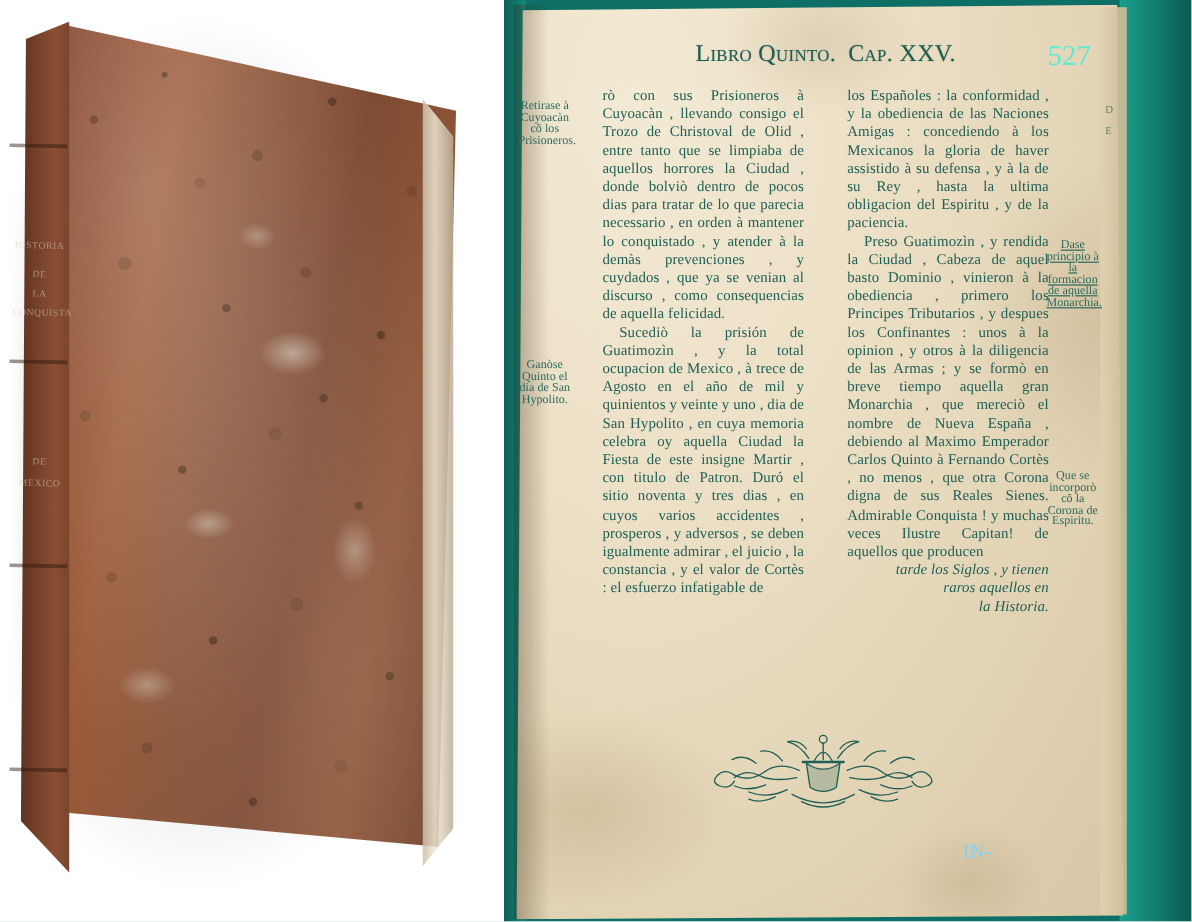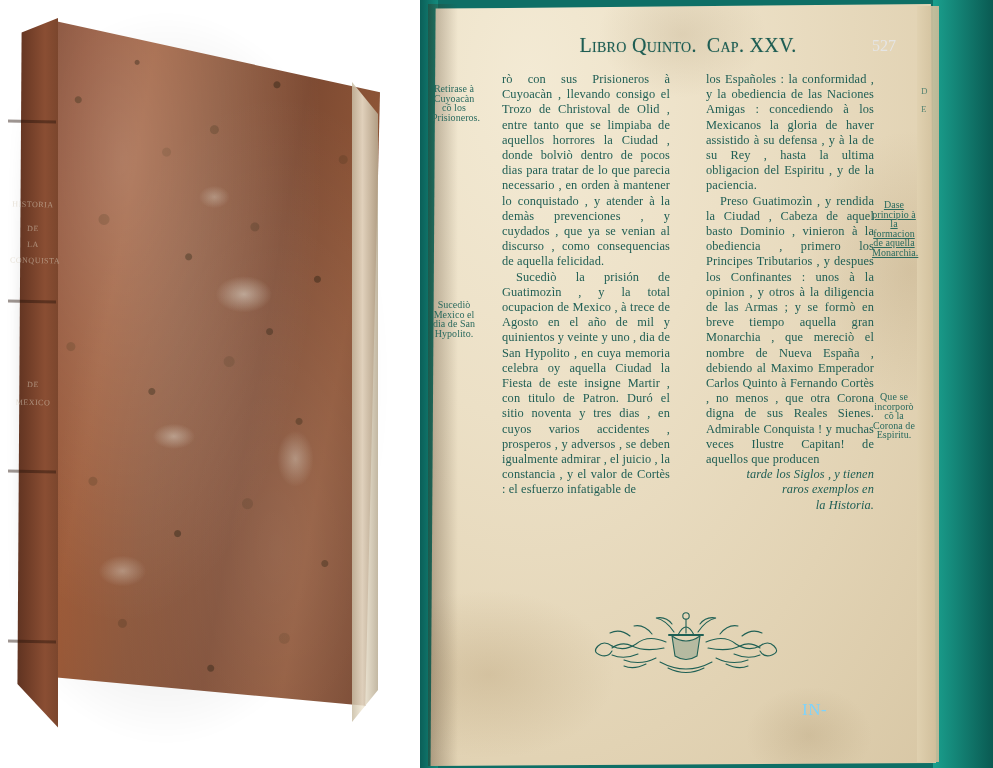--- a/index.html
+++ b/index.html
@@ -173,36 +173,36 @@
     background: linear-gradient(90deg, rgba(60,40,20,0.35), rgba(60,40,20,0));
     pointer-events: none;
   }
 
   
   .hdr {
     position: absolute;
     left: 38px; top: 34px;
     width: 460px;
     display: flex;
-    align-items: center;
+    align-items: flex-start;
     justify-content: center;
     gap: 10px;
   }
   .hdr .title {
     font-size: 20px;
     letter-spacing: 0.3px;
     font-variant: small-caps;
     color: #1e5d53;
     text-shadow: 0 0 1px rgba(30,93,83,0.4);
   }
   .hdr .folio {
     position: absolute;
-    right: 22px;
-    font-size: 16px;
-    color: #e5e5e5;
+    right: 9px;
+    font-size: 24px;
+    color: #5eead4;
   }
 
   
   .col {
     position: absolute;
     font-size: 12.4px;
     line-height: 15.2px;
     color: #205f55;
     text-align: justify;
     text-justify: inter-word;
@@ -306,34 +306,34 @@
     <div class="sliver-text" style="top:86px">D</div>
     <div class="sliver-text" style="top:104px">E</div>
 
     <div class="hdr">
       <span class="title">Libro Quinto.</span>
       <span class="title">Cap. XXV.</span>
       <span class="folio">527</span>
     </div>
 
     <div class="note" id="note-1">Retirase à Cuyoacàn cõ los Prisioneros.</div>
-    <div class="note" id="note-2">Sucediò Mexico el dia de San Hypolito.</div>
+    <div class="note" id="note-2">Ganòse Quinto el dia de San Hypolito.</div>
     <div class="note" id="note-3">Dase principio à la formacion de aquella Monarchia.</div>
     <div class="note" id="note-4">Que se incorporò cõ la Corona de Espiritu.</div>
 
     <div class="col" id="col-left">
       <p>rò con sus Prisioneros à Cuyoacàn , llevando consigo el Trozo de Christoval de Olid , entre tanto que se limpiaba de aquellos horrores la Ciudad , donde bolviò dentro de pocos dias para tratar de lo que parecia necessario , en orden à mantener lo conquistado , y atender à la demàs prevenciones , y cuydados , que ya se venian al discurso , como consequencias de aquella felicidad.</p>
       <p>Sucediò la prisión de Guatimozìn , y la total ocupacion de Mexico , à trece de Agosto en el año de mil y quinientos y veinte y uno , dia de San Hypolito , en cuya memoria celebra oy aquella Ciudad la Fiesta de este insigne Martir , con titulo de Patron. Duró el sitio noventa y tres dias , en cuyos varios accidentes , prosperos , y adversos , se deben igualmente admirar , el juicio , la constancia , y el valor de Cortès : el esfuerzo infatigable de</p>
     </div>
 
     <div class="col" id="col-right">
       <p>los Españoles : la conformidad , y la obediencia de las Naciones Amigas : concediendo à los Mexicanos la gloria de haver assistido à su defensa , y à la de su Rey , hasta la ultima obligacion del Espiritu , y de la paciencia.</p>
       <p>Preso Guatimozìn , y rendida la Ciudad , Cabeza de aquel basto Dominio , vinieron à la obediencia , primero los Principes Tributarios , y despues los Confinantes : unos à la opinion , y otros à la diligencia de las Armas ; y se formò en breve tiempo aquella gran Monarchia , que mereciò el nombre de Nueva España , debiendo al Maximo Emperador Carlos Quinto à Fernando Cortès , no menos , que otra Corona digna de sus Reales Sienes. Admirable Conquista ! y muchas veces Ilustre Capitan! de aquellos que producen</p>
       <p class="centered">tarde los Siglos , y tienen</p>
-      <p class="centered">raros exemplos en</p>
+      <p class="centered">raros aquellos en</p>
       <p class="centered">la Historia.</p>
     </div>
 
     <svg id="ornament" viewBox="0 0 200 92">
       <g stroke="#1f6055" fill="none" stroke-width="1.1" stroke-linecap="round">
 
         <path d="M86 46 q14 10 28 0 l-3 20 q-11 7 -22 0 z" fill="#2a6a5e" fill-opacity="0.25"></path>
         <path d="M83 45 h34" stroke-width="2"></path>
         <path d="M92 45 q8 -16 16 0"></path>
         <path d="M100 29 v14"></path>

